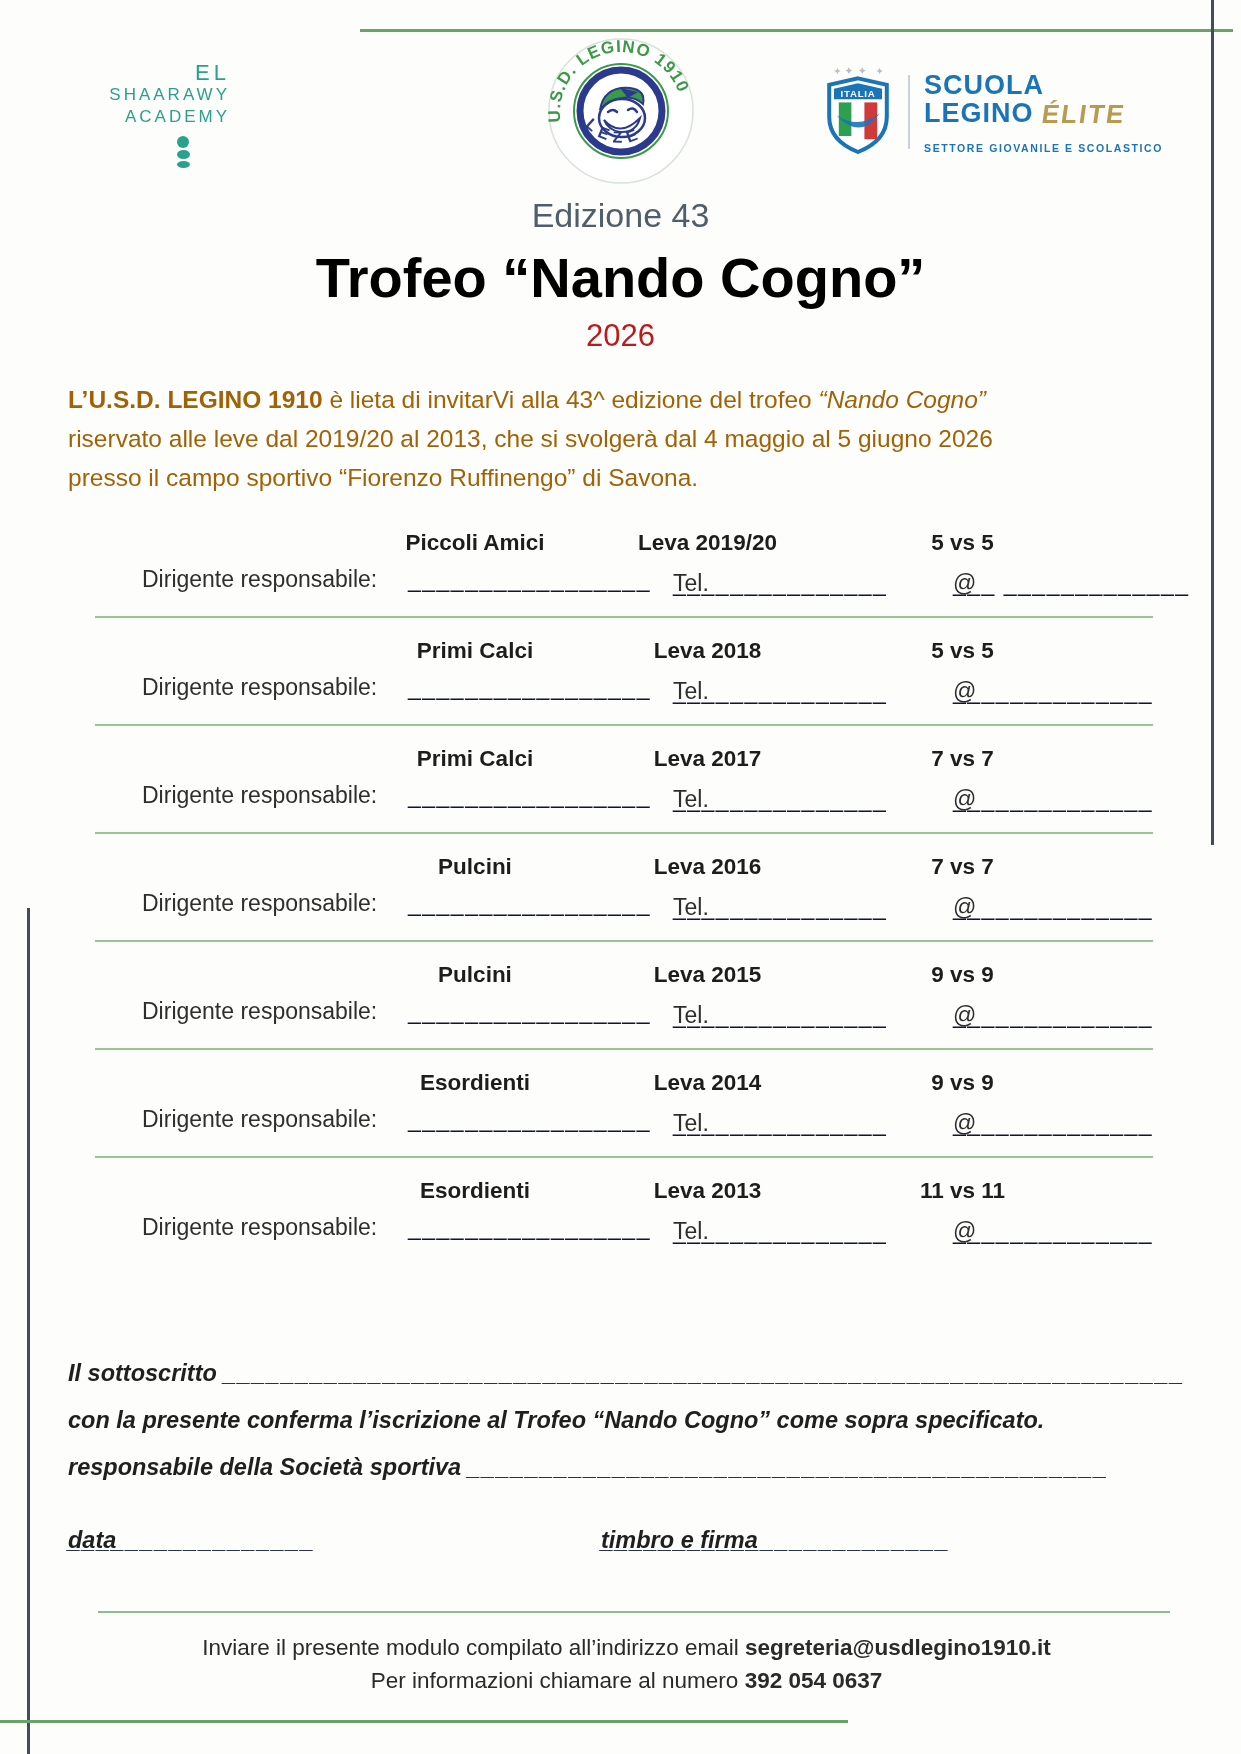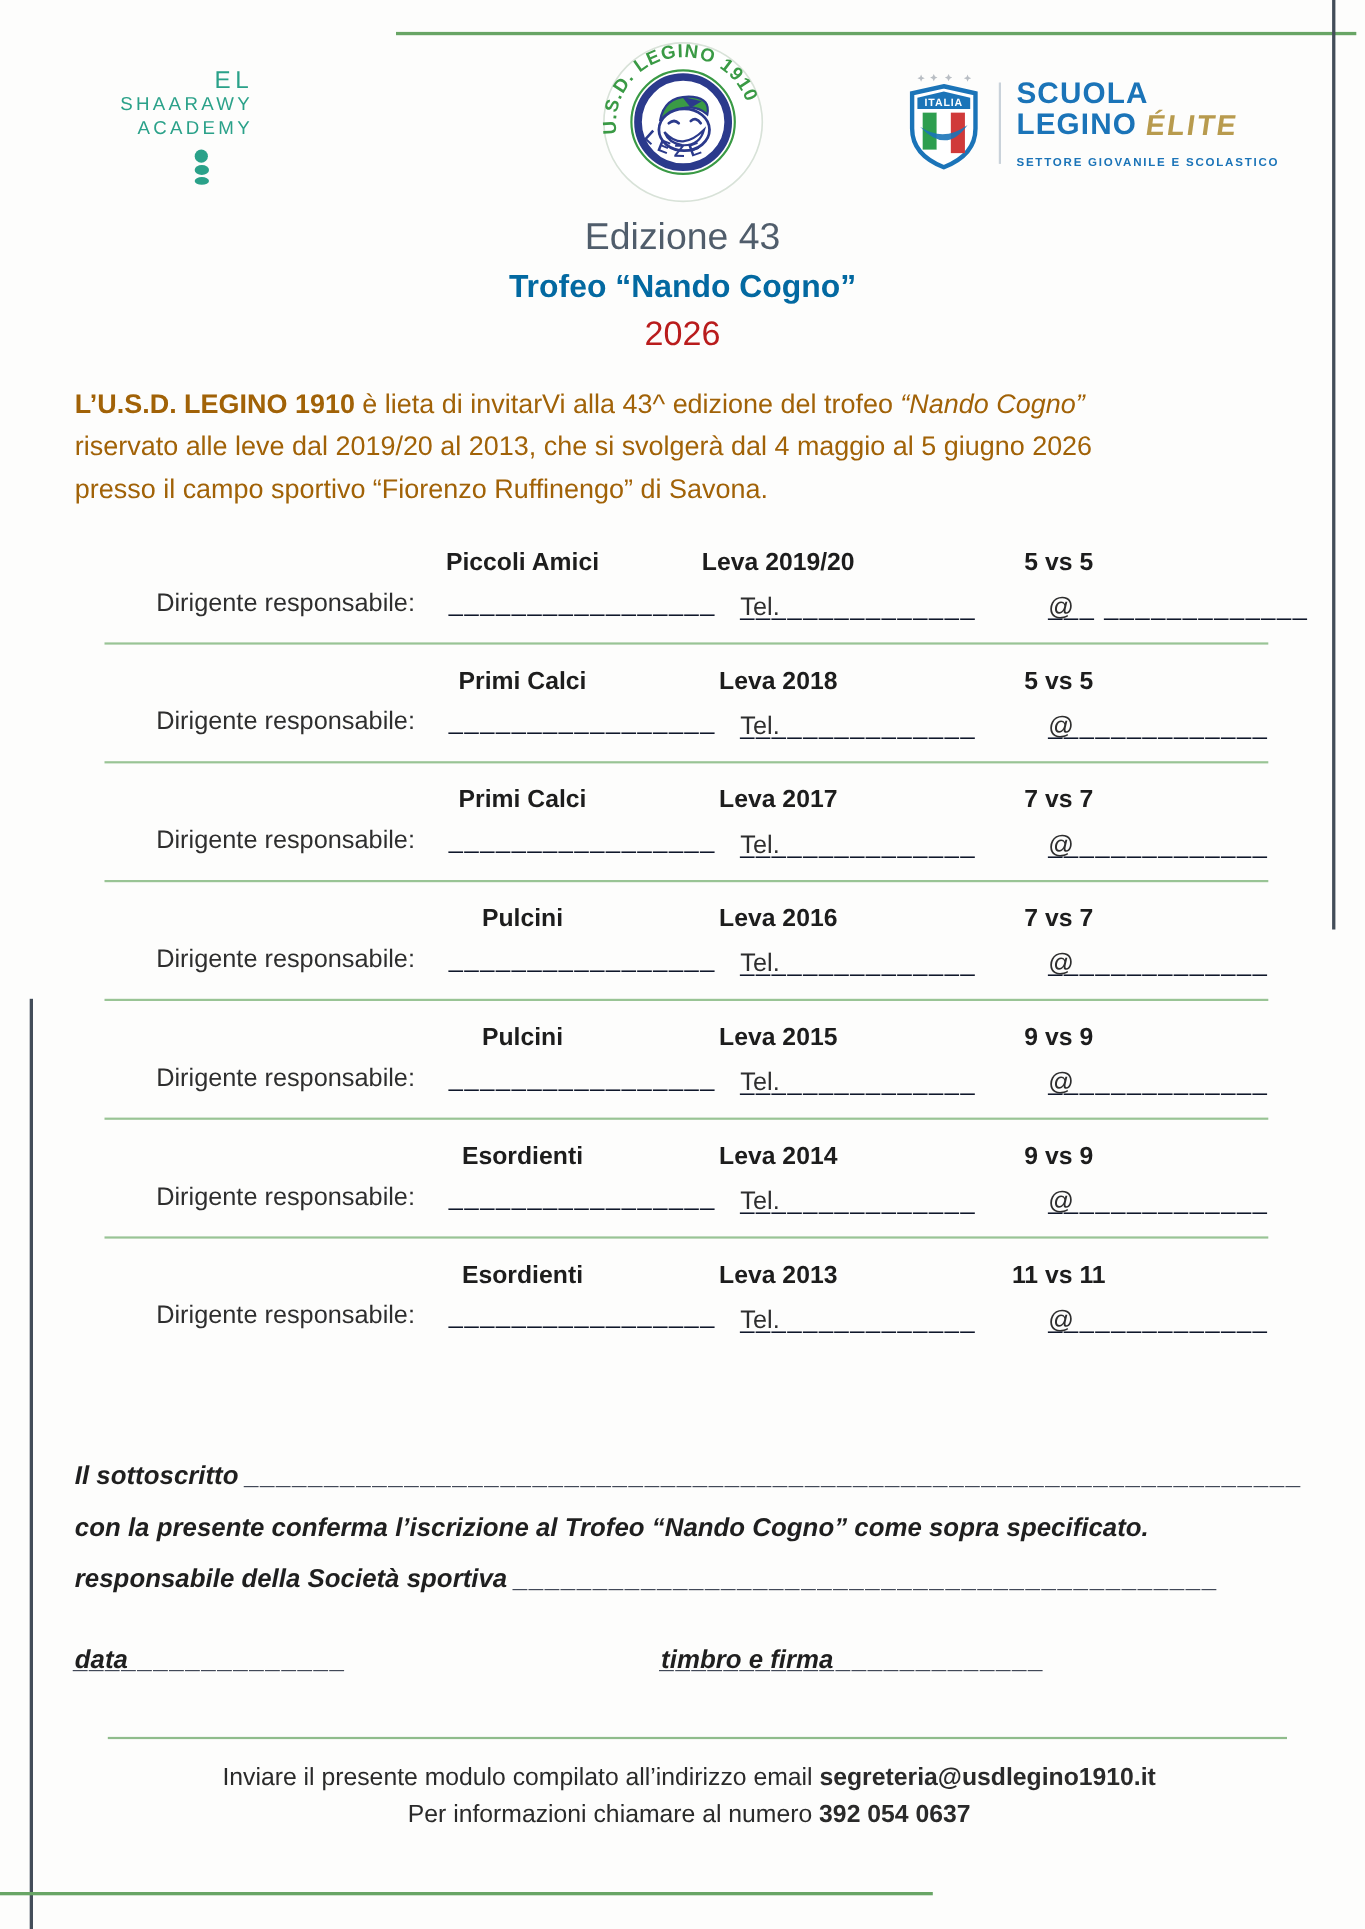--- a/index.html
+++ b/index.html
@@ -34,21 +34,21 @@
   .figc-divider{width:2px;height:74px;background:#c9d2da;}
   .scuola-text{line-height:1;}
   .scuola-row{display:flex;align-items:flex-end;gap:8px;}
   .scuola-main{font-size:27px;font-weight:bold;color:#1b74b8;letter-spacing:1px;line-height:28px;}
   .scuola-elite{font-size:26px;font-weight:bold;color:#b89b4e;letter-spacing:2px;transform:skewX(-8deg);line-height:26px;}
   .scuola-sub{font-size:10.5px;font-weight:bold;color:#1b74b8;letter-spacing:1.6px;margin-top:16px;}
 
   
   .title-block{text-align:center;margin-top:6px;}
   .edizione{font-size:34px;color:#505d6b;}
-  .trofeo{font-size:29px;font-weight:bold;color:#0369a1;margin-top:10px;}
+  .trofeo{font-size:56px;font-weight:bold;color:#000000;margin-top:10px;}
   .anno{font-size:31px;color:#b91c1c;margin-top:8px;}
 
   
   .intro{margin:26px 0 0 68px;width:985px;font-size:24.5px;line-height:1.6;color:#a16207;}
   .intro b{font-weight:bold;}
   .intro i{font-style:italic;}
 
   
   .cats{margin:12px 0 0 95px;width:1058px;}
   .cat-block{position:relative;height:106px;border-bottom:2px solid #99c495;}

